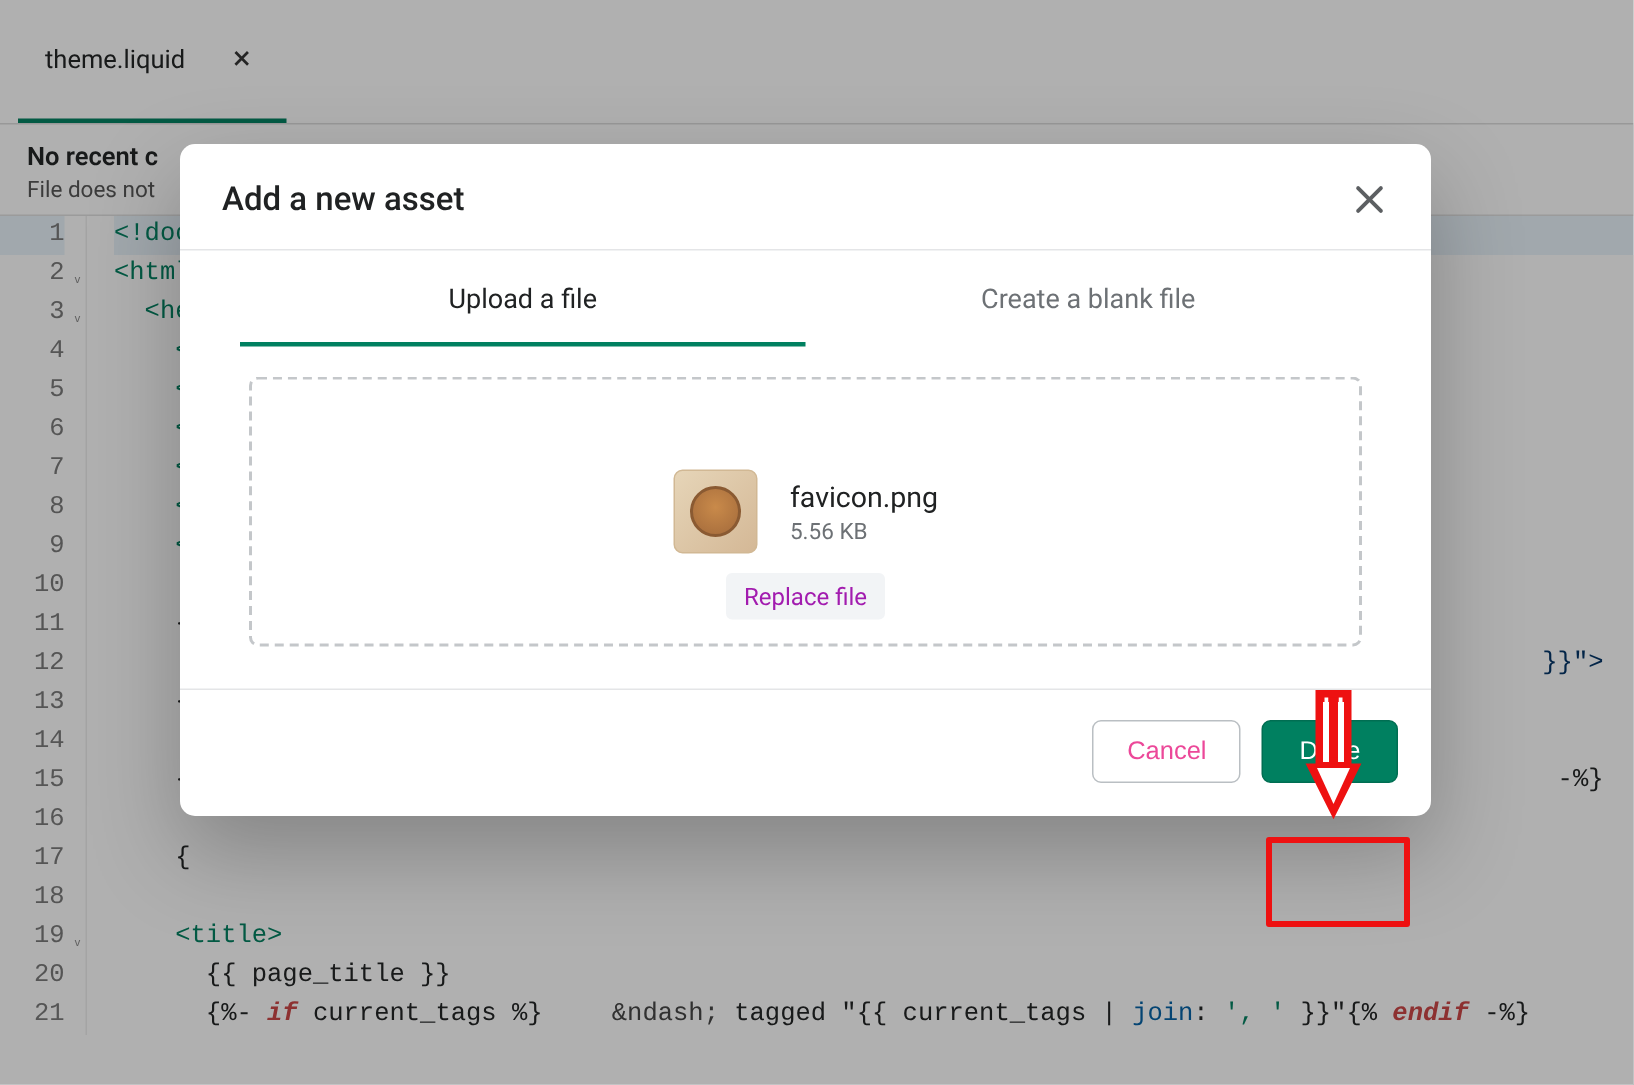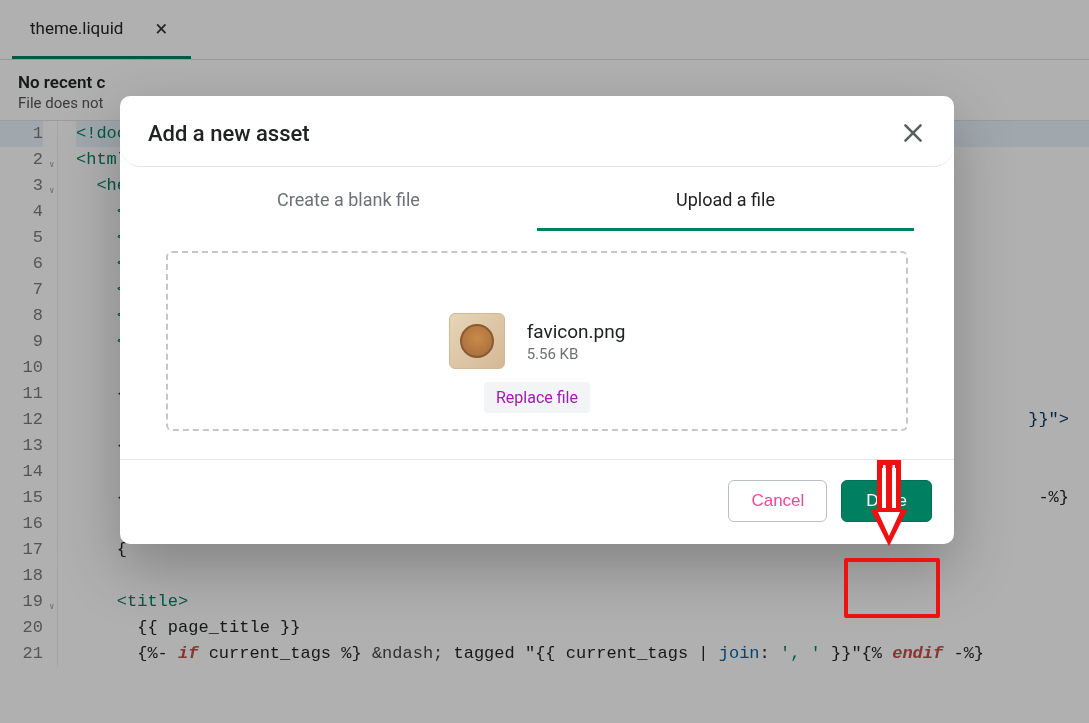--- a/index.html
+++ b/index.html
@@ -15,21 +15,21 @@
   .editor-bg {
     position: absolute;
     inset: 0;
     background: #fff;
   }
   .tabs-bar {
     display: flex;
     align-items: stretch;
     background: #fff;
     border-bottom: 1px solid #dcdcdc;
-    height: 60px;
+    height: 83px;
     padding-left: 12px;
   }
   .tab {
     display: flex;
     align-items: center;
     gap: 32px;
     padding: 0 24px 0 18px;
     border-bottom: 3px solid #008060;
     font-size: 17px;
     color: #202223;
@@ -91,21 +91,21 @@
     white-space: pre;
   }
   .hl-row {
     background: #e9f3fb;
   }
   .tok-tag { color: #008060; }
   .tok-kw { color: #c44; font-weight: 600; font-style: italic; }
   .tok-str { color: #036; }
   .tok-fn { color: #0261a5; }
   .tok-plain { color: #202223; }
-  .tok-amp { color: #444; }
+  .tok-amp { color: #444; margin-left: 36px; }
 
   
   .overlay {
     position: absolute;
     inset: 0;
     background: rgba(10,10,10,0.32);
   }
 
   
   .modal {
@@ -118,21 +118,20 @@
     box-shadow: 0 24px 60px rgba(0,0,0,0.25);
     display: flex;
     flex-direction: column;
   }
   .modal-header {
     display: flex;
     align-items: center;
     justify-content: space-between;
     padding: 24px 28px 20px 28px;
     border-bottom: 1px solid #e4e5e7;
-    border-radius: 21px;
   }
   .modal-title {
     font-size: 22px;
     font-weight: 500;
     color: #202223;
   }
   .modal-close {
     width: 26px;
     height: 26px;
     cursor: pointer;
@@ -335,25 +334,25 @@
     <div class="modal-title">Add a new asset</div>
     <div class="modal-close">
       <svg viewBox="0 0 24 24" fill="none" stroke="currentColor" stroke-width="2.4" stroke-linecap="round">
         <line x1="5" y1="5" x2="19" y2="19"></line>
         <line x1="19" y1="5" x2="5" y2="19"></line>
       </svg>
     </div>
   </div>
 
   <div class="modal-tabs">
+    <div class="modal-tab active">
+      <span>Upload a file</span>
+    </div>
     <div class="modal-tab">
       <span>Create a blank file</span>
-    </div>
-    <div class="modal-tab active">
-      <span>Upload a file</span>
     </div>
   </div>
 
   <div class="dropzone-wrap">
     <div class="dropzone">
       <div class="thumb">
         <div class="thumb-inner"></div>
       </div>
       <div class="file-block">
         <div class="file-name">favicon.png</div>

